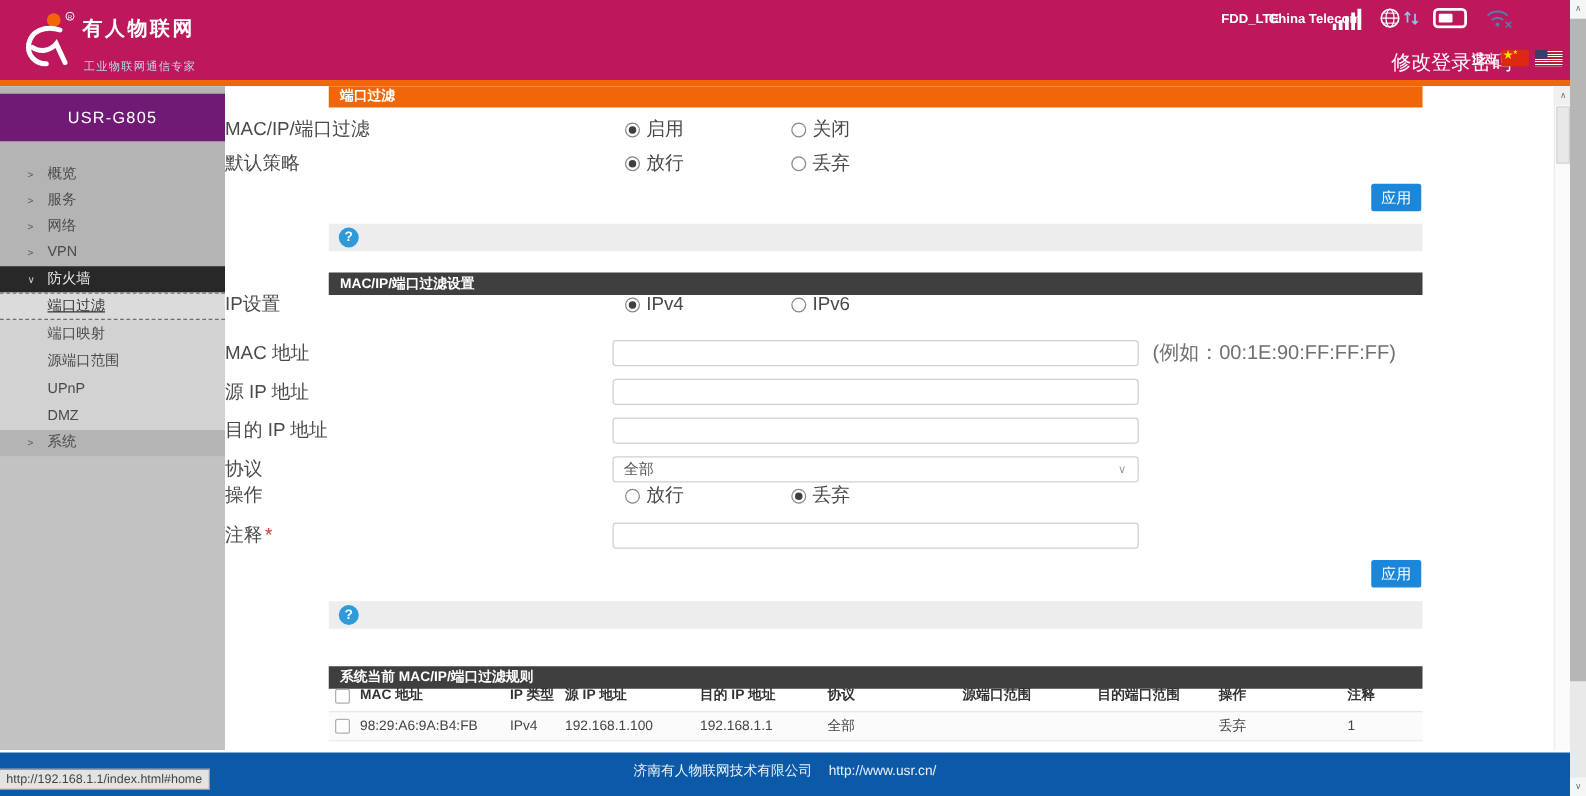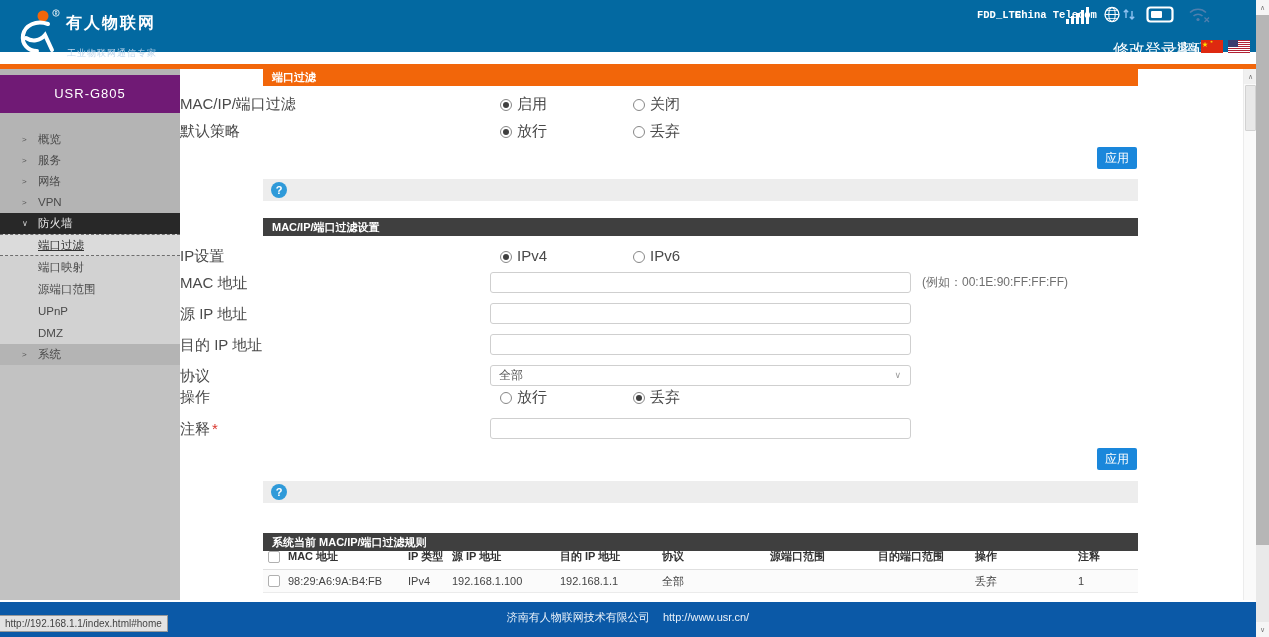--- a/index.html
+++ b/index.html
@@ -1,20 +1,20 @@
 <!DOCTYPE html>
 <html><head>
 <meta charset="utf-8">
 <style>
   * { margin:0; padding:0; box-sizing:border-box; }
   html,body { width:1269px; height:637px; overflow:hidden; }
   body { position:relative; font-family:"Liberation Sans","DejaVu Sans",sans-serif; background:#fff; }
 
   
-  .hdr { position:absolute; left:0; top:0; width:1269px; height:52px; background:#0369a1;font-family:Liberation Mono, monospace; }
+  .hdr { position:absolute; left:0; top:0; width:1269px; height:64px; background:#be185d; }
   .orange-line { position:absolute; left:0; top:64px; width:1269px; height:5px; background:#F2660A; }
   .logo-svg { position:absolute; left:12px; top:7px; }
   .brand-name { position:absolute; left:66px; top:13px; color:#fff; font-size:16px; font-weight:bold; letter-spacing:2px; }
   .brand-tag { position:absolute; left:67px; top:37px; color:#BFD6EC; font-size:9px; letter-spacing:1px;margin-top:10px; }
   .h-txt { position:absolute; color:#fff; white-space:nowrap; }
   .net-type { left:977px; top:9px; font-size:10.5px; font-weight:bold; }
   .carrier  { left:1015px; top:9px; font-size:10.5px; font-weight:bold; }
   .icon-abs { position:absolute; }
   .chg-pwd { left:1113px; top:40px; font-size:16px; cursor:pointer; }
   .logout  { left:1177px; top:40px; font-size:11px; cursor:pointer; }
@@ -58,21 +58,21 @@
   .opt1 { left:320px; } .opt2 { left:453px; }
   .radio { width:12px; height:12px; border:1px solid #878787; border-radius:50%; background:#fff;
            display:inline-block; vertical-align:-2px; position:relative; }
   .radio.checked:after { content:""; position:absolute; left:2px; top:2px; width:6px; height:6px;
                          border-radius:50%; background:#3F3F3F; }
   .optlbl { margin-left:5px; font-size:15px; color:#4A4A4A; }
   .fieldrow { position:absolute; left:0; width:1000px; height:21px; }
   .fieldrow .flabel { line-height:21px; }
   .tinput { position:absolute; left:310px; top:0; width:421px; height:21px; border:1px solid #CFCFCF;
             border-radius:3px; font:12px "Liberation Sans","DejaVu Sans",sans-serif; padding:0 8px; color:#333; outline:none; background:#fff; }
-  .hint { position:absolute; left:742px; top:0; font-size:12px; color:#6F6F6F; line-height:21px; white-space:nowrap; }
+  .hint { position:absolute; left:742px; top:0; font-size:16px; color:#6F6F6F; line-height:21px; white-space:nowrap; }
   .tselect { position:absolute; left:310px; top:0; width:421px; height:21px; border:1px solid #CFCFCF;
              border-radius:3px; background:#fff; font-size:12px; color:#555; line-height:19px; padding-left:8px; cursor:pointer; }
   .tselect .selchev { position:absolute; right:9px; top:0; color:#999; font-size:9px; line-height:19px; }
   .applybtn { position:absolute; left:917px; width:40px; height:22px; background:#1A87DB; color:#fff;
               font-size:12px; text-align:center; line-height:22px; border-radius:2px; cursor:pointer; }
 
   
   .thead { position:absolute; left:83px; width:875px; height:27px; border-bottom:1px solid #E0E0E0; }
   .trow  { position:absolute; left:83px; width:875px; height:23px; background:#FBFBFB; border-bottom:1px solid #EBEBEB; }
   .tcell { position:absolute; top:0; font-size:11px; color:#333; white-space:nowrap; }
@@ -237,21 +237,21 @@
   </div>
 
   <div class="applybtn" style="top:78px;">应用</div>
 
   <div class="helpbar" style="top:110px;">
     <span class="helpicon">?</span>
   </div>
 
   <div class="secbar" style="top:149px;">MAC/IP/端口过滤设置</div>
 
-  <div class="frow" style="top:177px;">
+  <div class="frow" style="top:165px;">
     <span class="flabel">IP设置</span>
     <span class="opt opt1">
       <span class="radio checked"></span><span class="optlbl">IPv4</span>
     </span>
     <span class="opt opt2">
       <span class="radio"></span><span class="optlbl">IPv6</span>
     </span>
   </div>
 
   <div class="fieldrow" style="top:203px;">

